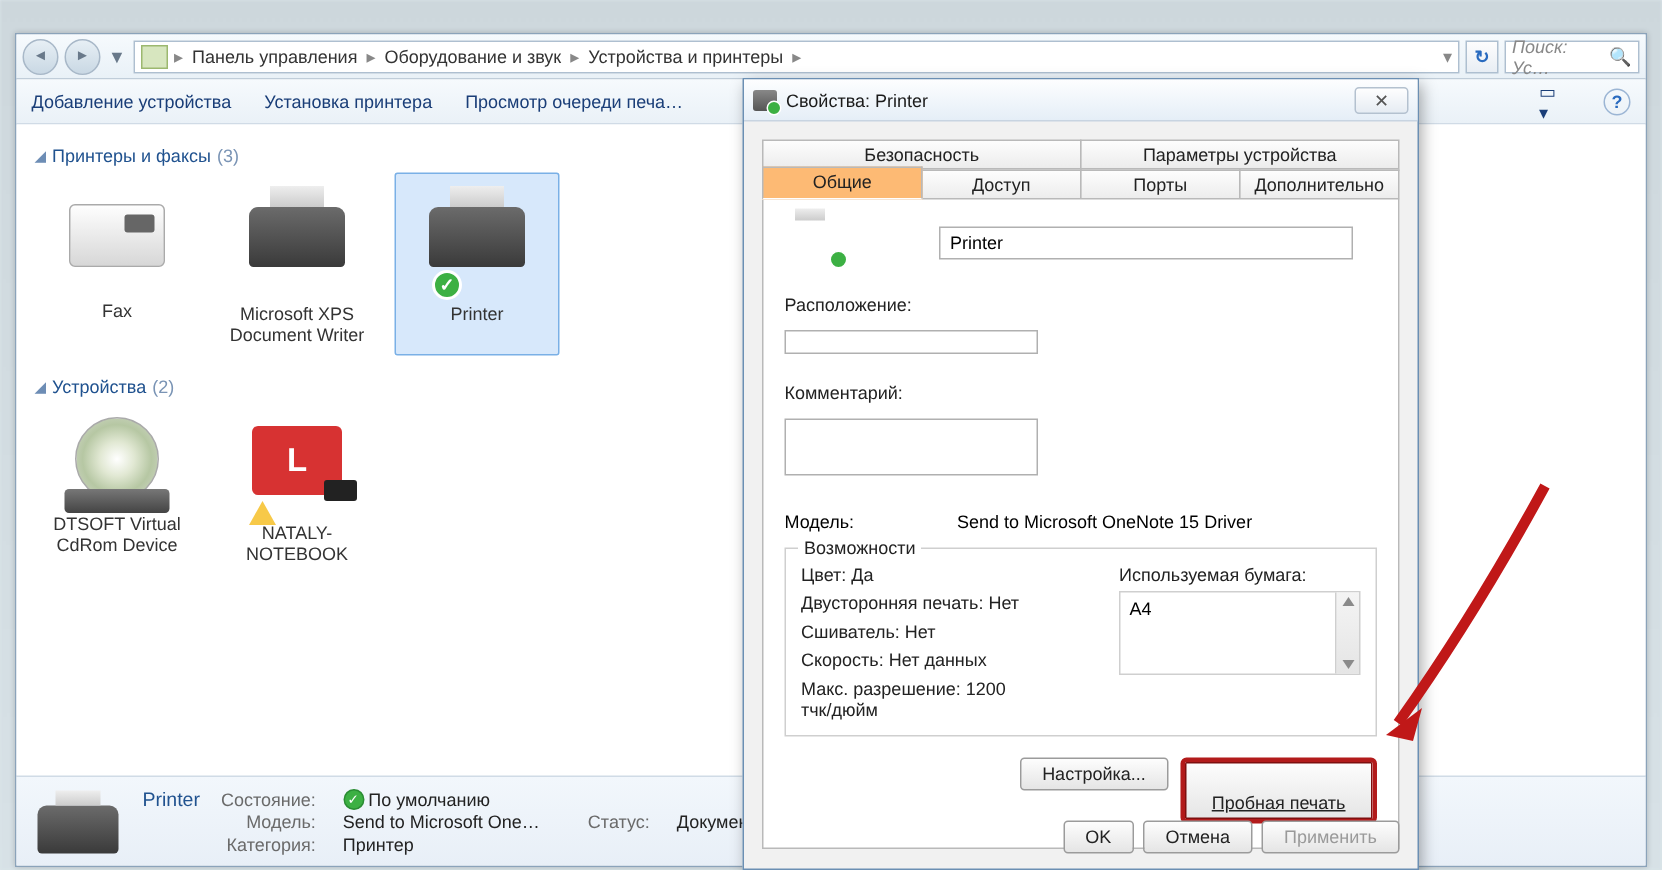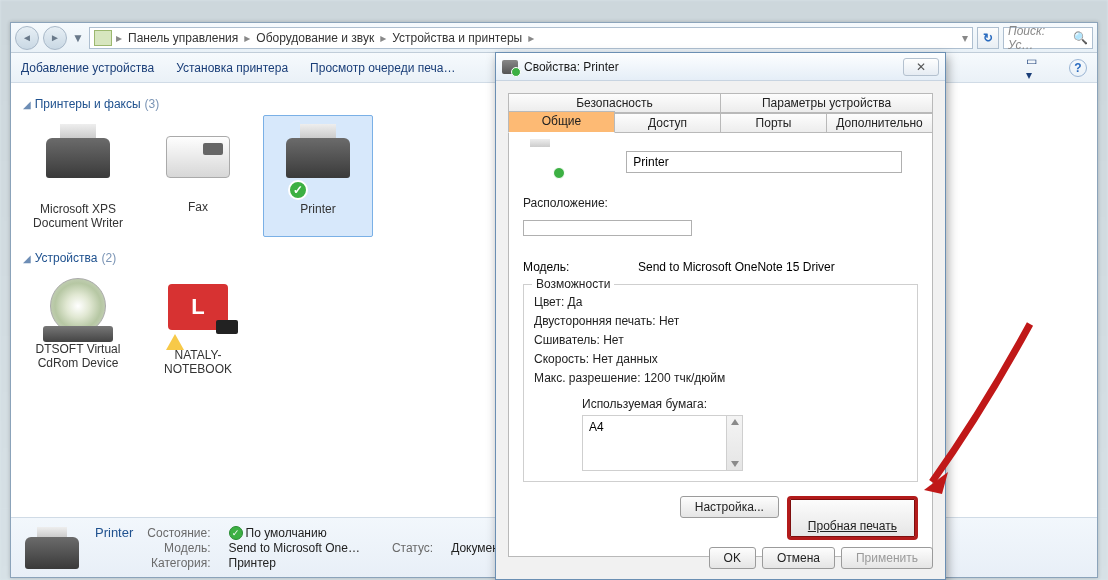--- a/index.html
+++ b/index.html
@@ -81,21 +81,21 @@
 
 .name-input { display:inline-block; vertical-align:middle; margin-left:60px; width:276px; height:22px; border:1px solid #b0b0b0; background:#fff; padding:0 6px; line-height:20px; }
 .field-row { display:flex; align-items:flex-start; margin-top:16px; gap:10px;flex-direction:column; }
 .field-row .lbl { width:105px; color:#222; padding-top:3px; }
 .field-row input { flex:1; height:22px; border:1px solid #b0b0b0; background:#fff; padding:0 6px; }
 .field-row textarea { flex:1; height:48px; border:1px solid #b0b0b0; background:#fff; resize:none; padding:4px 6px; }
 .model-row { display:flex; margin-top:24px; gap:10px; }
 .model-row .lbl { width:105px; }
 .caps { margin-top:10px; border:1px solid #cfcfcf; padding:10px 10px 10px; position:relative; }
 .caps .legend { position:absolute; top:-8px; left:8px; background:#fff; padding:0 4px; color:#222; }
-.caps-grid { display:flex; gap:12px;flex-direction:column; }
+.caps-grid { display:flex; gap:12px; }
 .caps-left { flex:1; display:flex; flex-direction:column; gap:5px; color:#222; }
 .caps-right { width:209px; display:flex; flex-direction:column; gap:4px;padding-left:48px; }
 .caps-right .rh { color:#222; }
 .paper-list { height:56px; border:1px solid #cfcfcf; background:#fff; padding:4px 6px; position:relative; }
 .paper-list .sb { position:absolute; right:0; top:0; bottom:0; width:16px; background:linear-gradient(#f4f4f4,#e5e5e5); border-left:1px solid #cfcfcf; }
 .paper-list .sb::before, .paper-list .sb::after { content:''; position:absolute; left:4px; width:8px; height:8px; }
 .paper-list .sb::before { top:3px; border-left:4px solid transparent; border-right:4px solid transparent; border-bottom:6px solid #8a8a8a; width:0; height:0; }
 .paper-list .sb::after { bottom:3px; border-left:4px solid transparent; border-right:4px solid transparent; border-top:6px solid #8a8a8a; width:0; height:0; }
 .dlg-btnrow { display:flex; justify-content:flex-end; gap:8px; margin-top:14px; }
 .btn { height:22px; padding:0 14px; background:linear-gradient(#fdfdfd,#e5e5e5); border:1px solid #9b9b9b; border-radius:3px; line-height:20px; color:#222; }
@@ -150,29 +150,29 @@
 
   <div class="content">
     <div class="group-header">
       <span class="tri">◢</span>
       <span>Принтеры и факсы</span>
       <span class="cnt">(3)</span>
     </div>
     <div class="items-row">
       <div class="device">
         <div class="dev-icon">
+            <div class="fax-shape"></div>
+          </div>
+        <div class="label">Fax</div>
+      </div>
+      <div class="device">
+        <div class="dev-icon">
             <div class="printer-shape"></div>
           </div>
         <div class="label">Microsoft XPS Document Writer</div>
-      </div>
-      <div class="device">
-        <div class="dev-icon">
-            <div class="fax-shape"></div>
-          </div>
-        <div class="label">Fax</div>
       </div>
       <div class="device selected">
         <div class="dev-icon">
           <div class="printer-shape"></div>
           <div class="check-badge">✓</div>
         </div>
         <div class="label">Printer</div>
       </div>
     </div>
 
@@ -248,20 +248,24 @@
 
     <div class="tabpane">
       <div>
         <span class="prn-icon"><span class="printer-shape"></span><span class="ok"></span></span>
         <span class="name-input">Printer</span>
       </div>
 
       <div class="field-row">
         <span class="lbl">Расположение:</span>
         <input type="text" style="">
+      </div>
+      <div class="field-row">
+        <span class="lbl">Комментарий:</span>
+        <textarea style=""></textarea>
       </div>
 
       <div class="model-row">
         <span class="lbl">Модель:</span>
         <span>Send to Microsoft OneNote 15 Driver</span>
       </div>
 
       <div class="caps">
         <span class="legend">Возможности</span>
         <div class="caps-grid">

